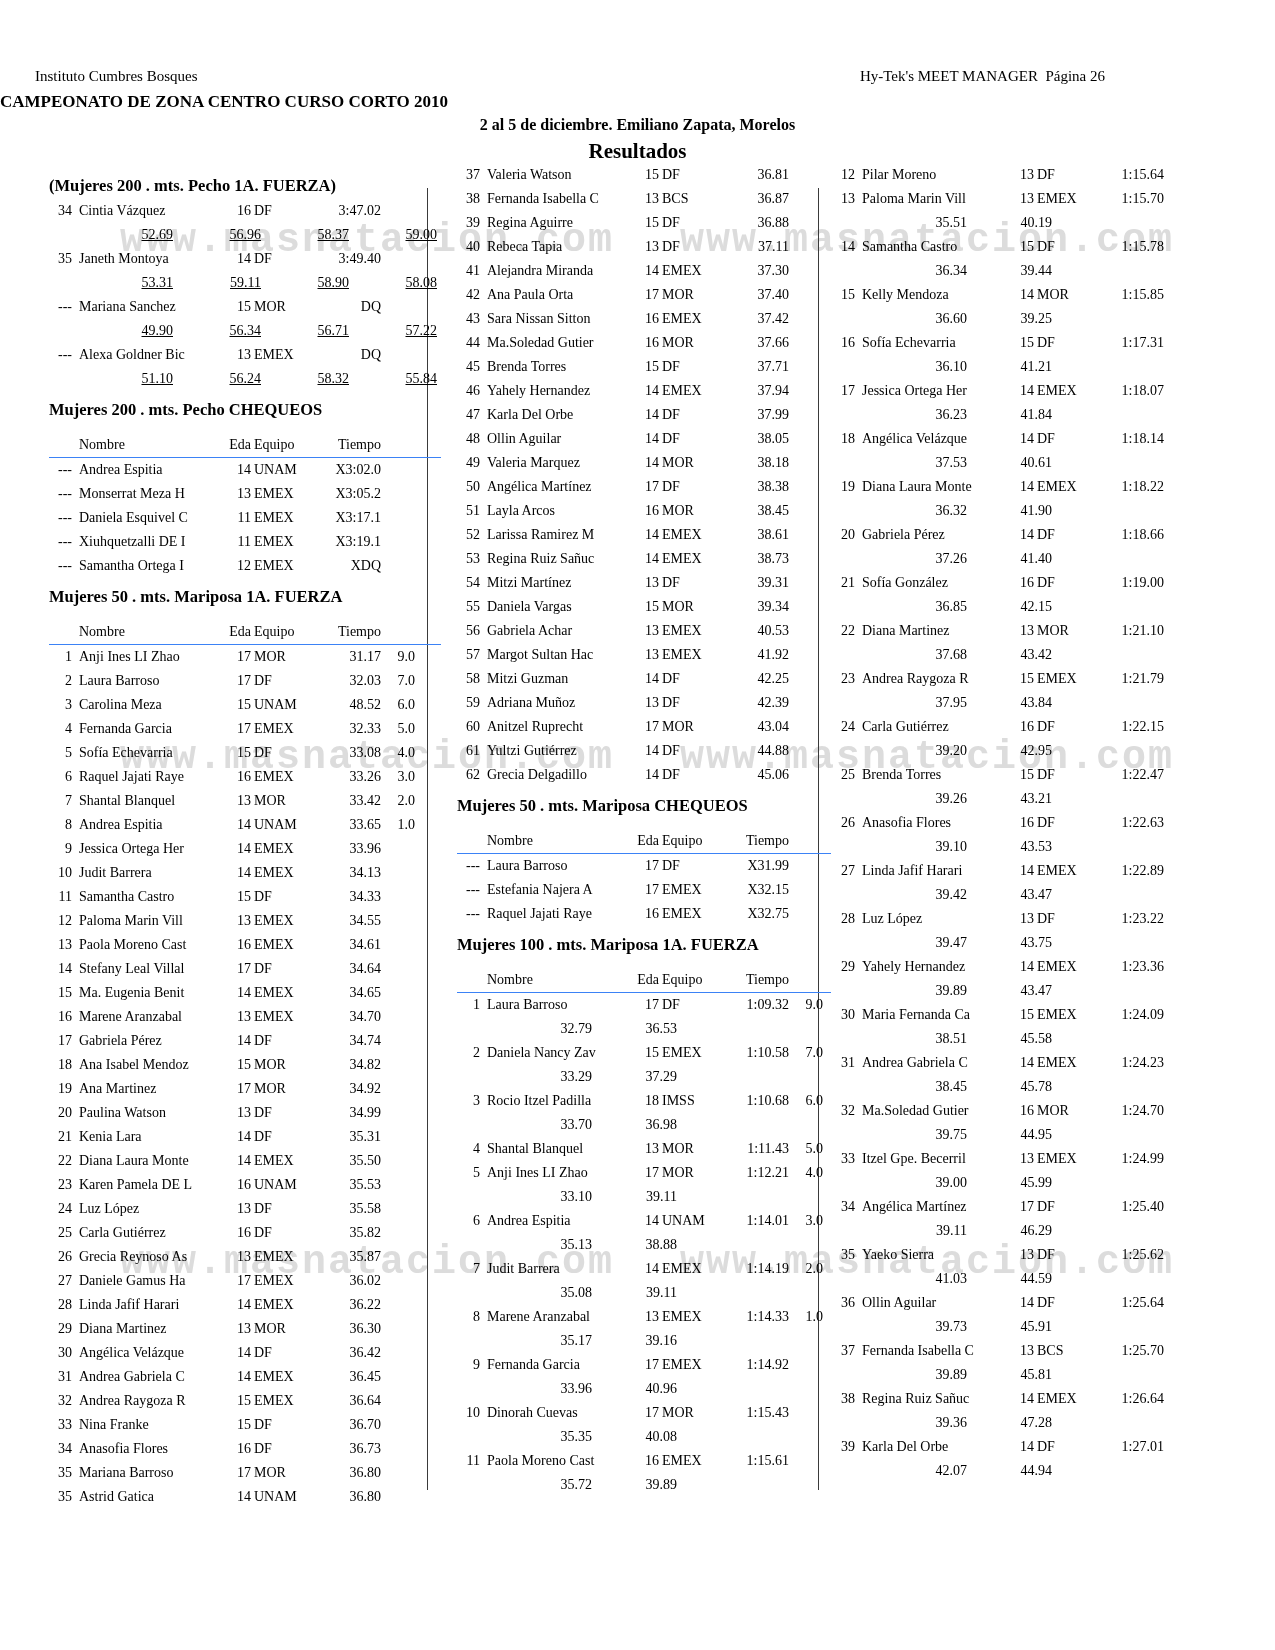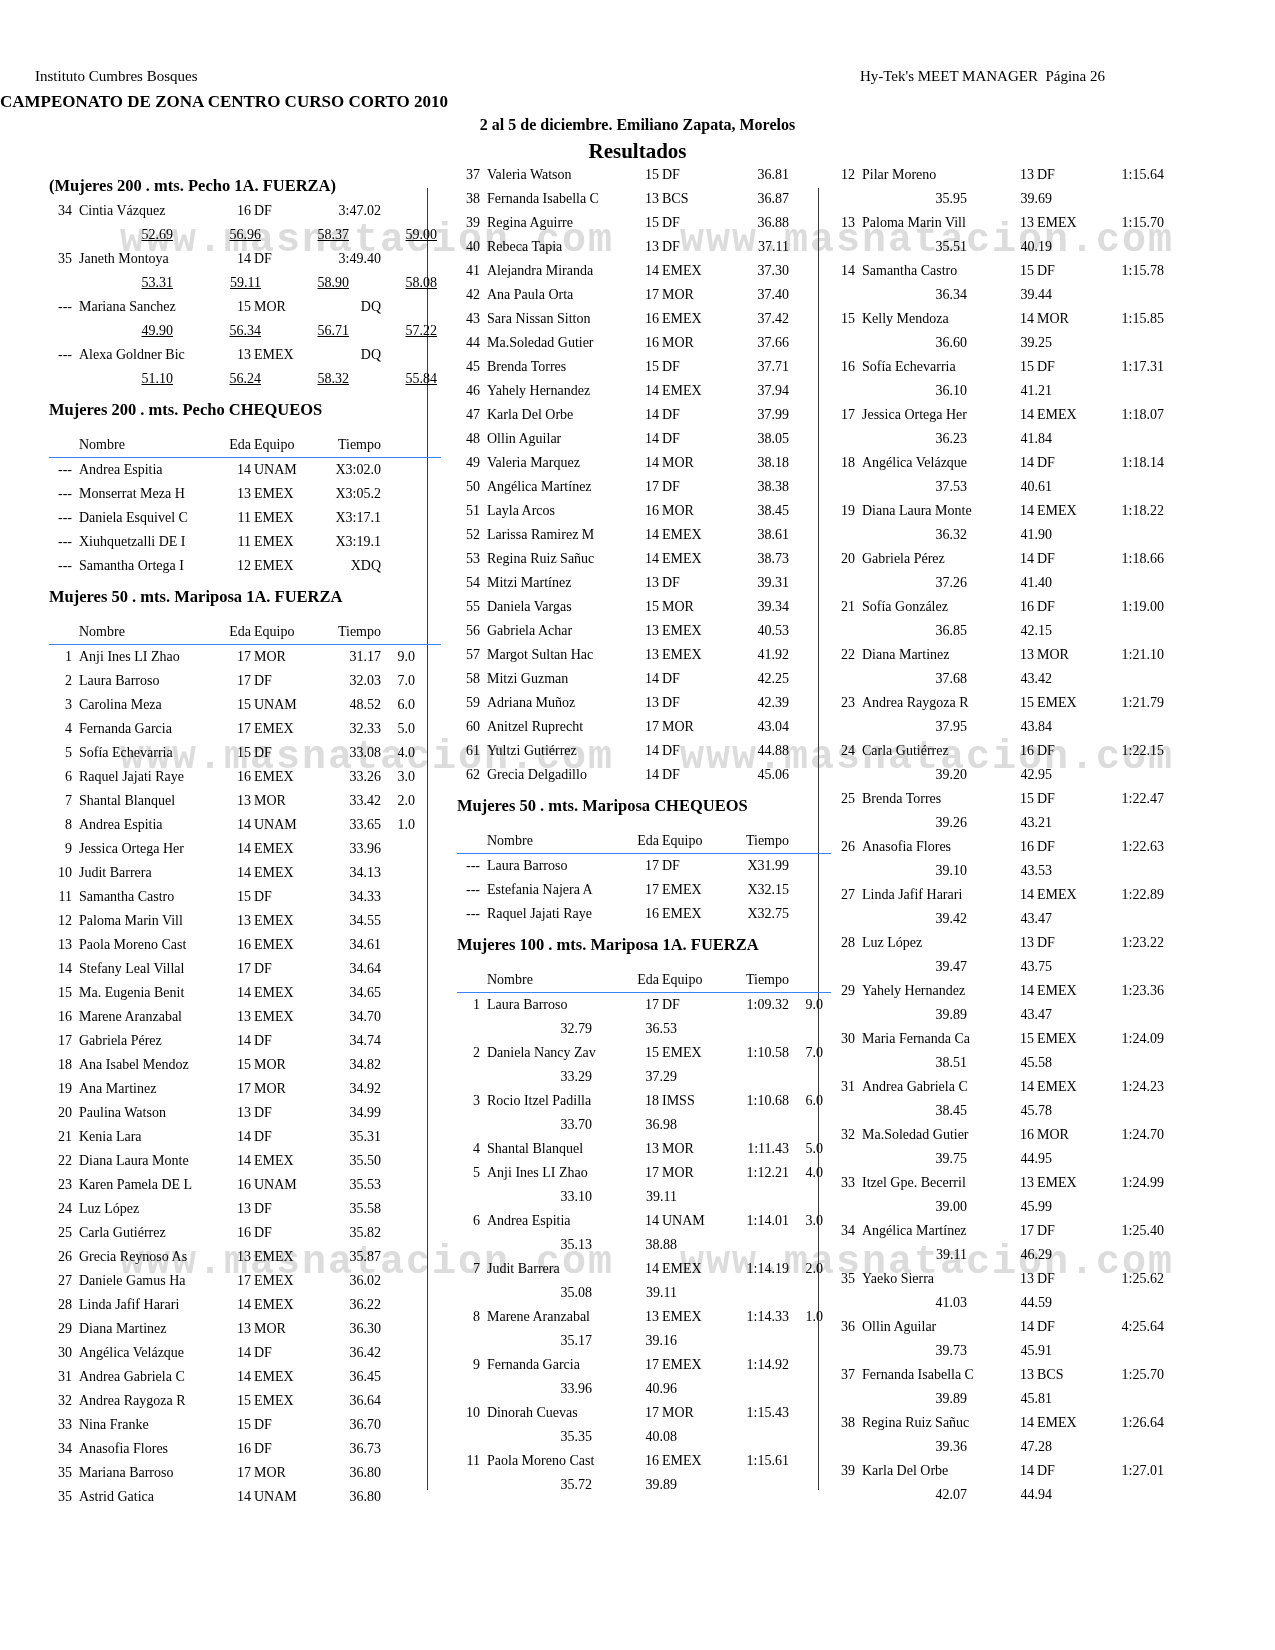--- a/index.html
+++ b/index.html
@@ -846,24 +846,20 @@
     </div>
   <div class="col" id="col2">
       <div class="row">
         <span class="c-place">12</span>
         <span class="c-name">Pilar Moreno</span>
         <span class="c-age">13</span>
         <span class="c-team">DF</span>
         <span class="c-time">1:15.64</span>
         <span class="c-pts"></span>
       </div>
-      <div class="splits2">
-        <span class="c-split">35.95</span>
-        <span class="c-split">39.69</span>
-      </div>
       <div class="row">
         <span class="c-place">13</span>
         <span class="c-name">Paloma Marin Vill</span>
         <span class="c-age">13</span>
         <span class="c-team">EMEX</span>
         <span class="c-time">1:15.70</span>
         <span class="c-pts"></span>
       </div>
       <div class="splits2">
         <span class="c-split">35.51</span>
@@ -1131,21 +1127,21 @@
       </div>
       <div class="splits2">
         <span class="c-split">41.03</span>
         <span class="c-split">44.59</span>
       </div>
       <div class="row">
         <span class="c-place">36</span>
         <span class="c-name">Ollin Aguilar</span>
         <span class="c-age">14</span>
         <span class="c-team">DF</span>
-        <span class="c-time">4:25.64</span>
+        <span class="c-time">1:25.64</span>
         <span class="c-pts"></span>
       </div>
       <div class="splits2">
         <span class="c-split">39.73</span>
         <span class="c-split">45.91</span>
       </div>
       <div class="row">
         <span class="c-place">37</span>
         <span class="c-name">Fernanda Isabella C</span>
         <span class="c-age">13</span>

